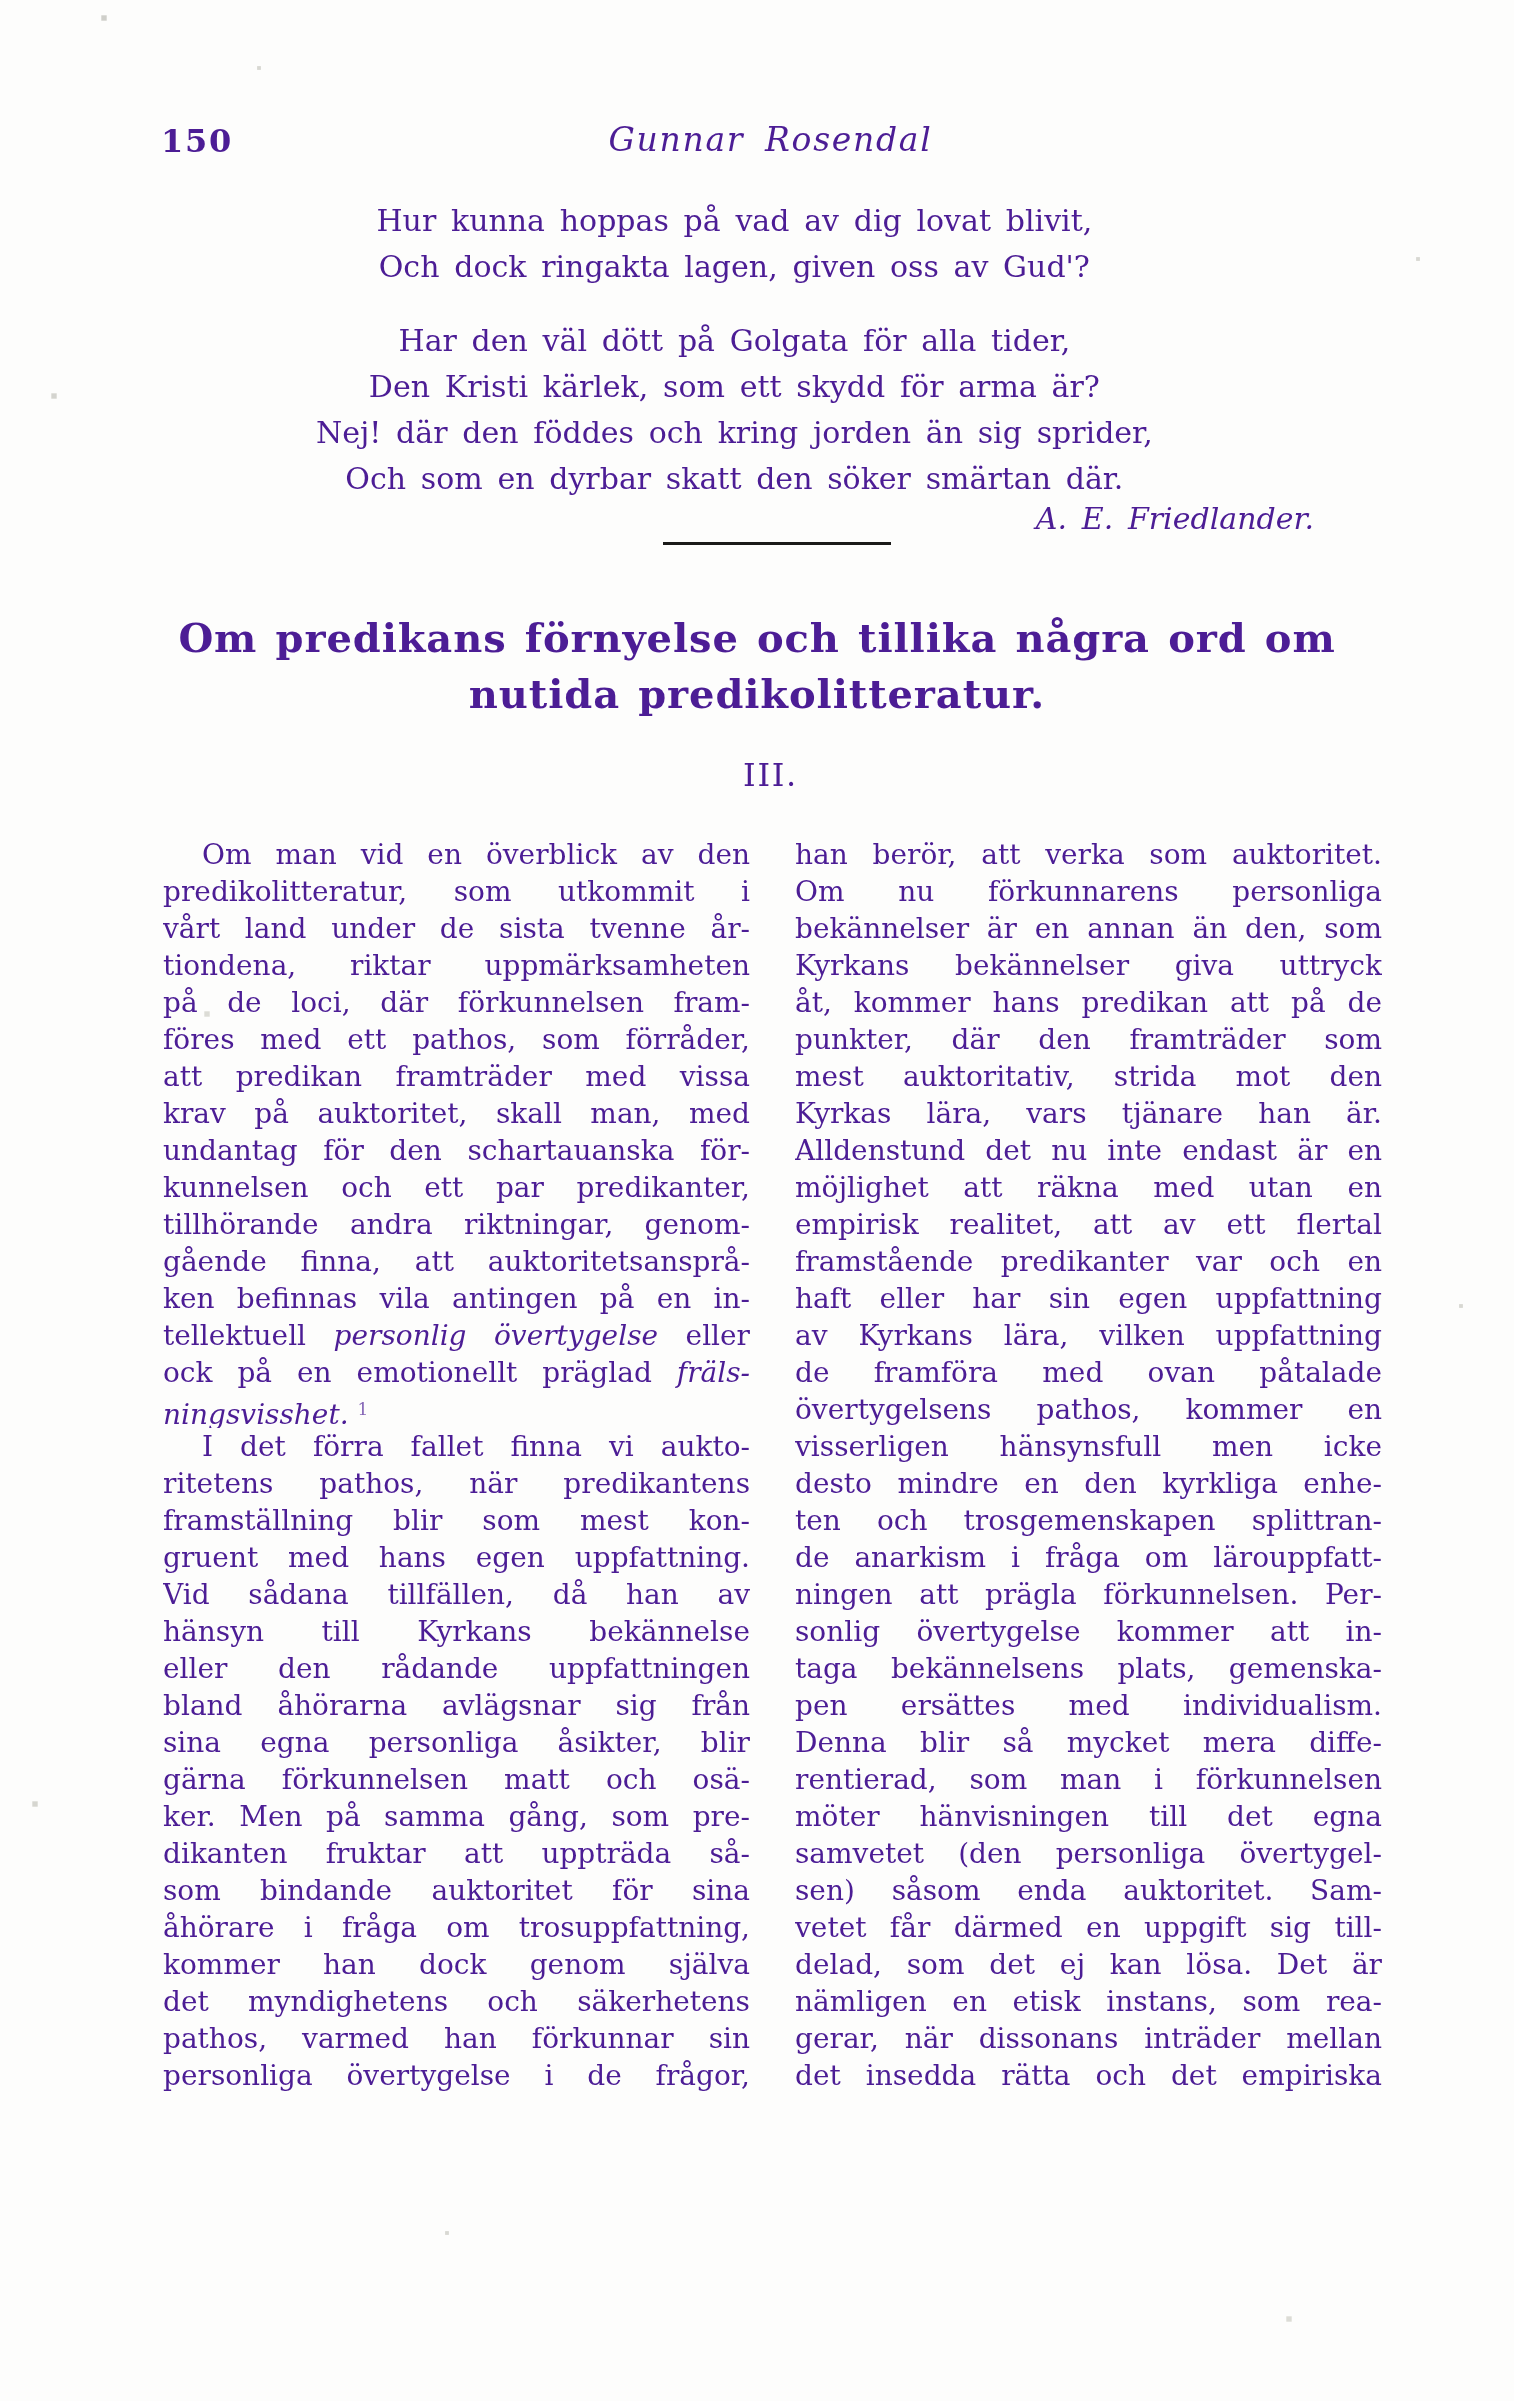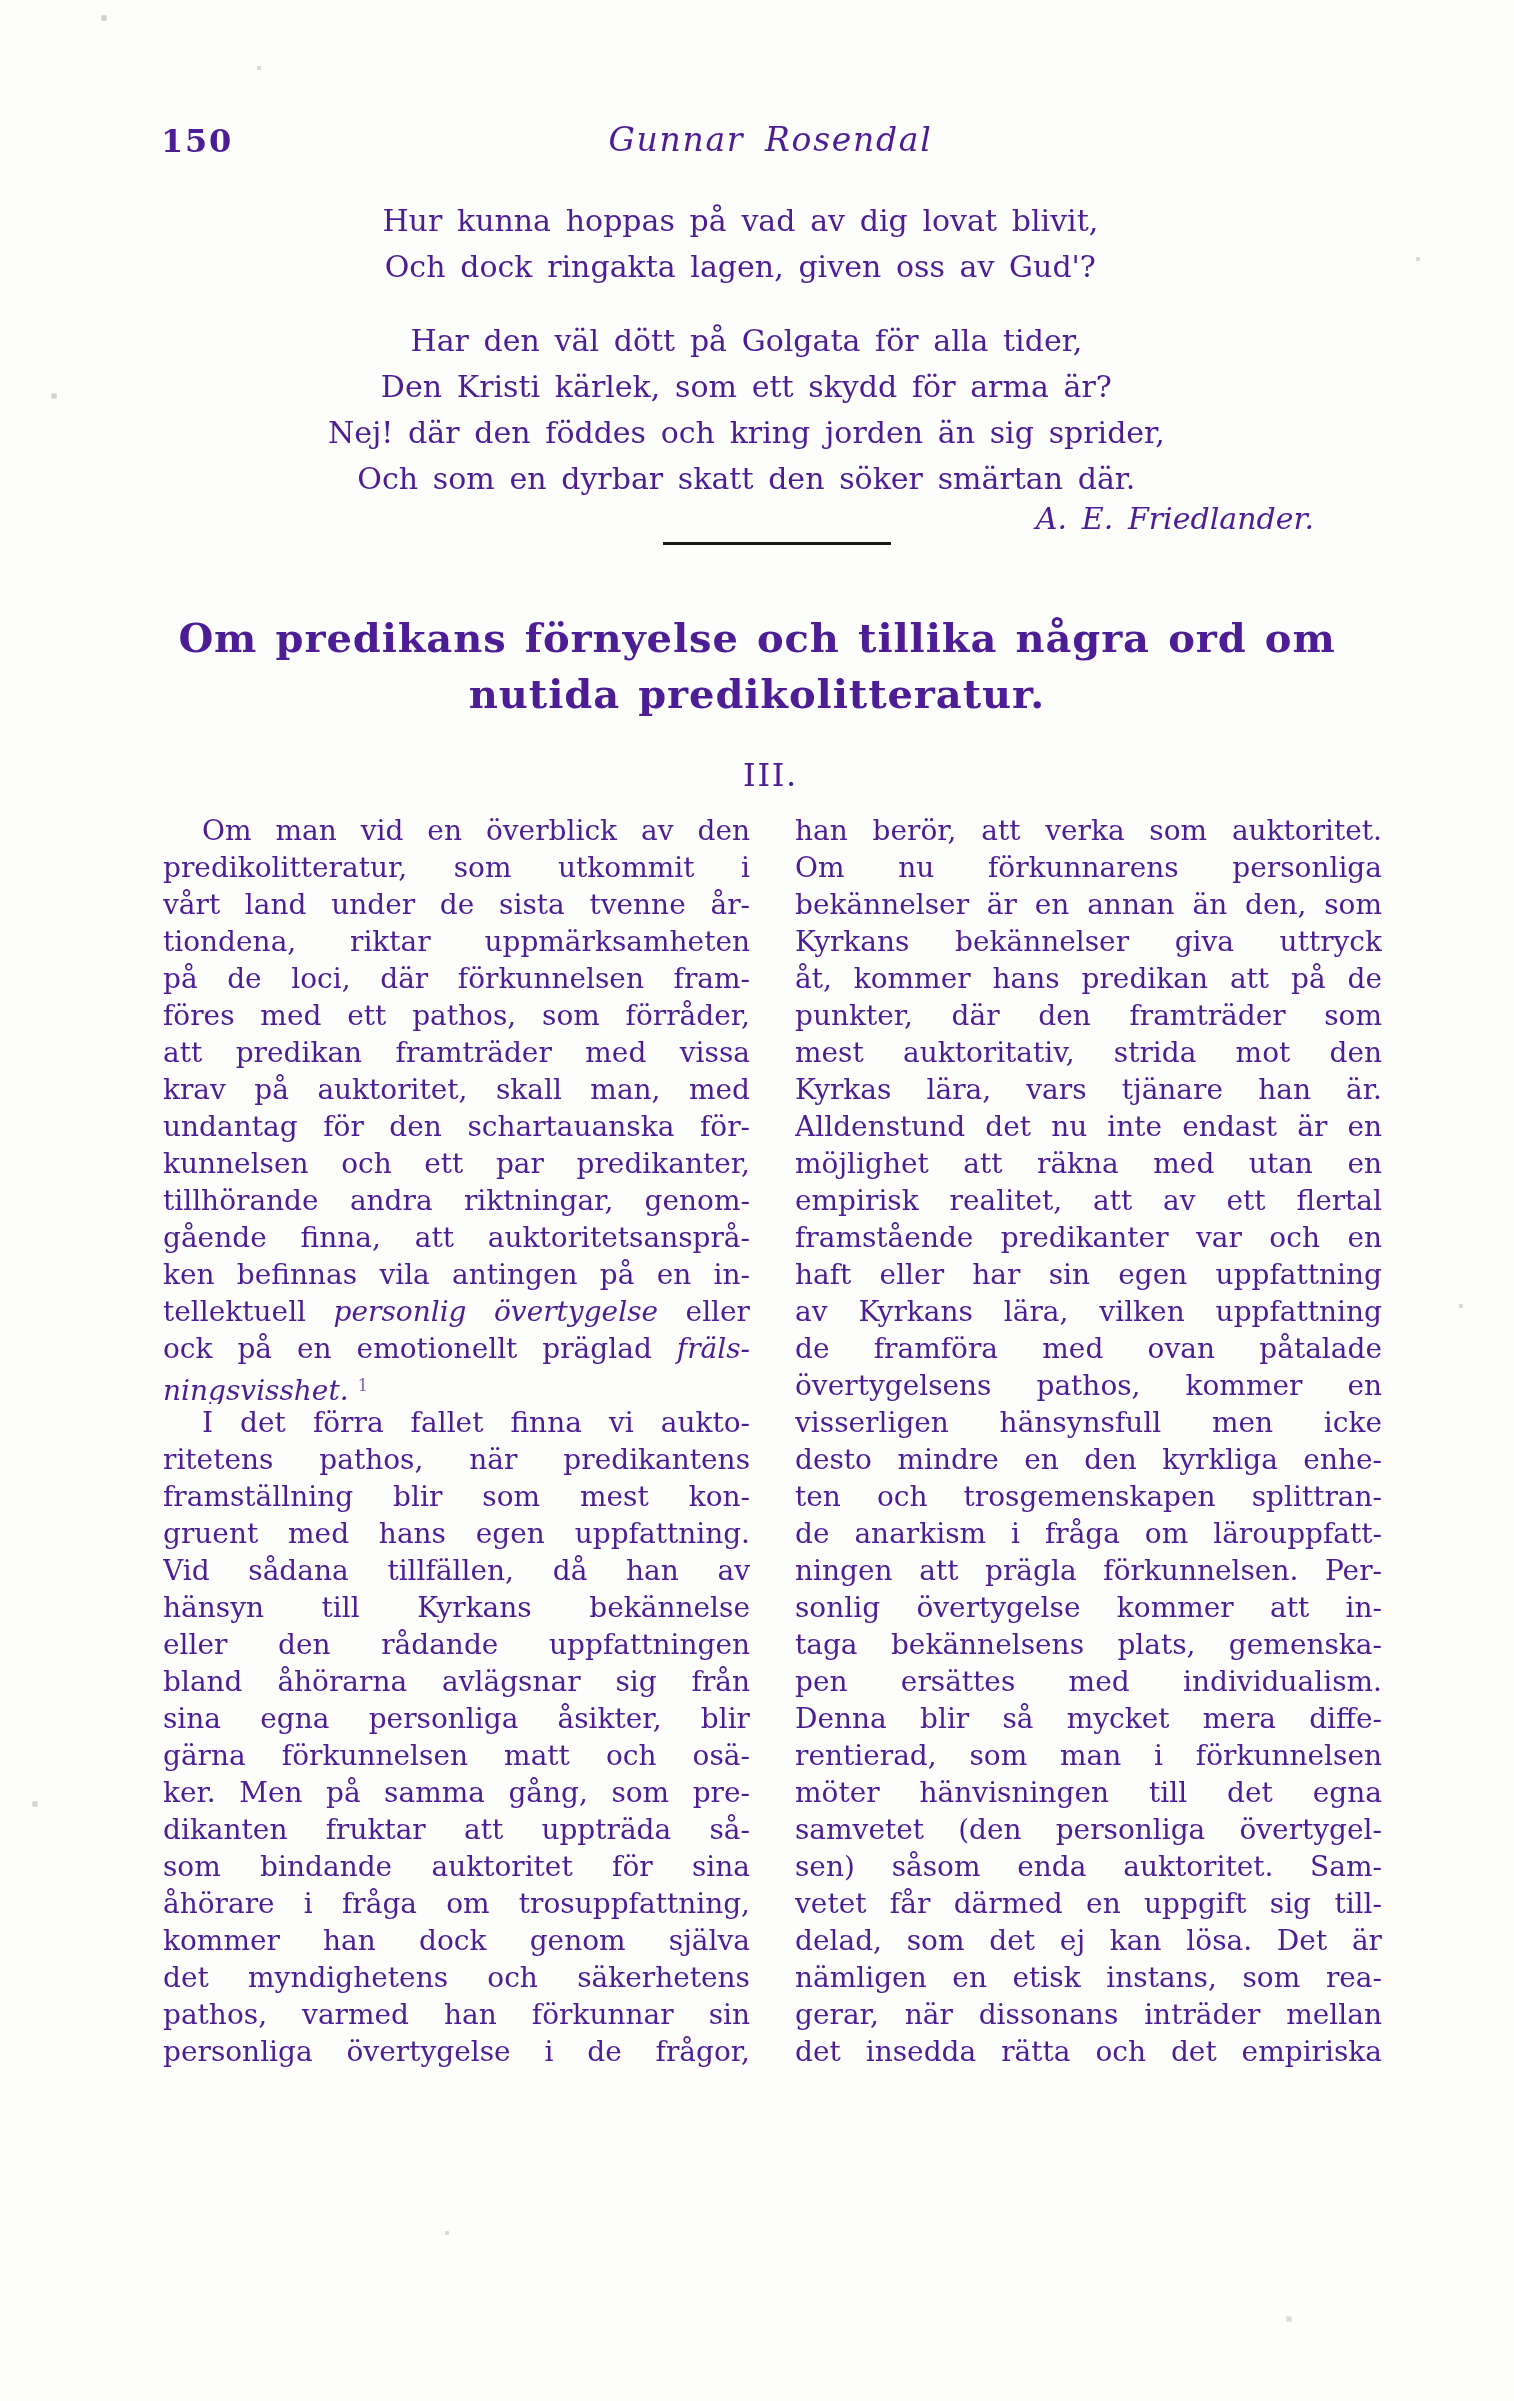--- a/index.html
+++ b/index.html
@@ -15,40 +15,40 @@
   }
   .runhead {
     position:absolute; left:159px; top:120px; width:1223px;
     text-align:center; font-style:italic; font-size:33px;
     letter-spacing:1.7px; word-spacing:8.6px;
   }
   .poem {
     position:absolute; left:316px; top:198px;
     font-size:30px; line-height:46px; word-spacing:5.2px; white-space:nowrap;
   }
-  .stanza-2 { margin-top:28px;margin-left:12px; }
+  .stanza-2 { margin-top:28px; }
   .attribution {
     position:absolute; left:159px; top:501px; width:1155px;
     text-align:right; font-style:italic; font-size:30px; word-spacing:5.2px;
   }
   .rule {
     position:absolute; left:663px; top:542px; width:228px; height:3.4px;
     background:#1a1a18;
   }
   .title {
     position:absolute; left:77px; top:610px; width:1360px;
     text-align:center; font-weight:bold; font-size:40px; line-height:56px;
     letter-spacing:0.9px; word-spacing:3.4px;
   }
   .section-no {
     position:absolute; left:159px; top:756px; width:1223px;
     text-align:center; font-size:32px; letter-spacing:1.7px;
   }
   .columns {
-    position:absolute; left:163px; top:812px; width:1219px;
+    position:absolute; left:163px; top:836px; width:1219px;
     display:flex; gap:45px;
   }
   .col { flex:1; min-width:0; font-size:28px; line-height:37px; }
   .tline {
     text-align:justify; text-align-last:justify; -moz-text-align-last:justify;
     height:37px; overflow:hidden;
   }
   .tline.ind { text-indent:39px; }
   .tline.noj { text-align:left; text-align-last:left; -moz-text-align-last:left; }
   .vline { text-align:center; }

